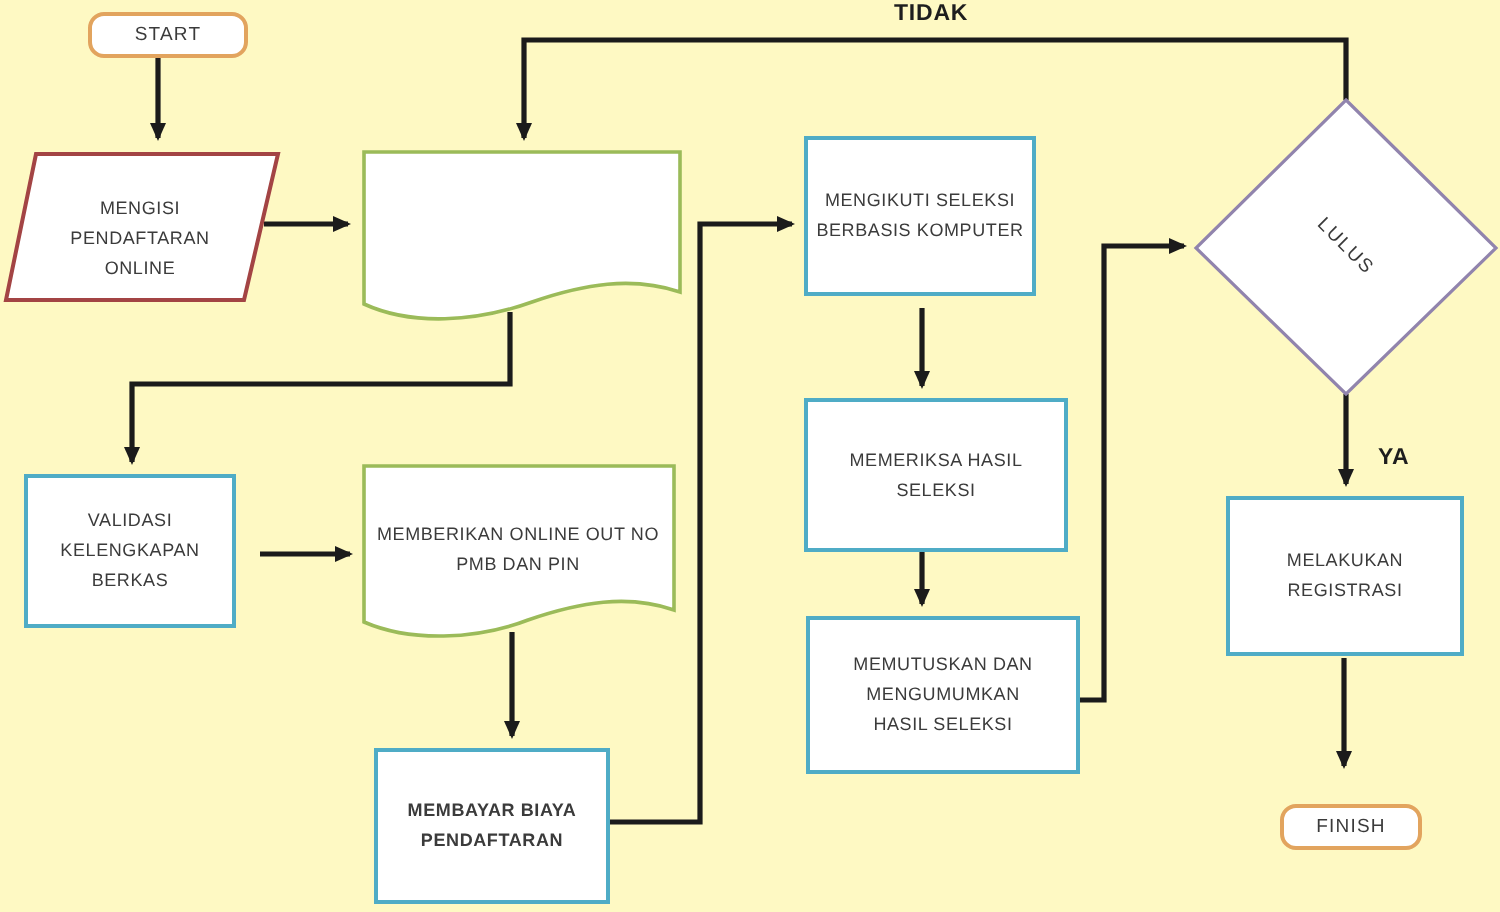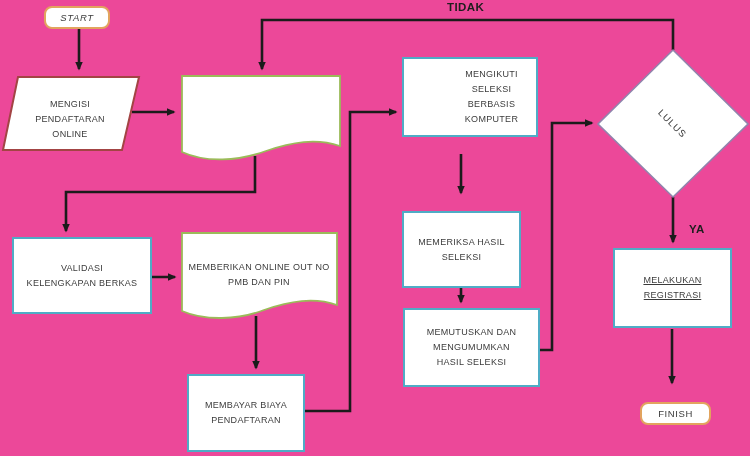--- a/index.html
+++ b/index.html
@@ -1,17 +1,17 @@
 <!DOCTYPE html>
 <html style="--terminator: #E2A45E; --io: #A34444; --document: #9BBB59; --process: #4FACC6; --decision: #9184AD; --connector: #1B1B1B;"><head>
 <meta charset="utf-8">
 <style>
   html,body{margin:0;padding:0;background:#ffffff;}
   .stage{
-    position:relative;width:750px;height:456px;background:#ec4899;overflow:hidden;
+    position:relative;width:750px;height:456px;background:#fef9c3;overflow:hidden;
     font-family:"Liberation Sans", sans-serif;color:#3b3b3b;
   }
   .stage svg{position:absolute;left:0;top:0;}
   
   .connector{fill:none;stroke:var(--connector);stroke-width:2.6;}
   .arrowhead{fill:var(--connector);}
   
   .shape{fill:#ffffff;}
   .shape-io{stroke:var(--io);stroke-width:2;}
   .shape-doc{stroke:var(--document);stroke-width:1.8;}
@@ -69,49 +69,49 @@
 
     <polygon class="shape shape-io" points="18,77 139,77 122,150 3,150"></polygon>
     <path class="shape shape-doc" d="M182,76 L340,76 L340,146 C316,138 292,142 266,151 C238,161 206,163 182,152 Z"></path>
     <path class="shape shape-doc" d="M182,233 L337,233 L337,305 C314,297 290,301 264,310 C238,320 205,321 182,311 Z"></path>
     <polygon class="shape shape-decision" points="673,50 748,124 673,197 598,124"></polygon>
   </svg>
 
   <div class="branch-label" style="left:447px;top:1px;">TIDAK</div>
   <div class="branch-label" style="left:689px;top:223px;">YA</div>
 
-  <div class="node terminator" style="left:44px;top:6px;width:66px;height:23px;font-style:italic;">
+  <div class="node terminator" style="left:44px;top:6px;width:80px;height:23px;">
     <span class="label">START</span>
   </div>
   <div class="node terminator" style="left:640px;top:389px;width:71px;height:23px;margin-top:13px;">
     <span class="label">FINISH</span>
   </div>
 
-  <div class="node process" style="left:402px;top:57px;width:136px;height:80px;padding-left:43px;">
+  <div class="node process" style="left:402px;top:68px;width:116px;height:80px;">
     <span class="label">MENGIKUTI SELEKSI
 BERBASIS KOMPUTER</span>
   </div>
-  <div class="node process" style="left:402px;top:199px;width:119px;height:77px;margin-top:12px;">
+  <div class="node process" style="left:402px;top:199px;width:132px;height:77px;">
     <span class="label">MEMERIKSA HASIL
 SELEKSI</span>
   </div>
   <div class="node process" style="left:403px;top:308px;width:137px;height:79px;">
     <span class="label">MEMUTUSKAN DAN
 MENGUMUMKAN
 HASIL SELEKSI</span>
   </div>
-  <div class="node process" style="left:12px;top:237px;width:140px;height:77px;">
+  <div class="node process" style="left:12px;top:237px;width:106px;height:77px;">
     <span class="label">VALIDASI
 KELENGKAPAN BERKAS</span>
   </div>
-  <div class="node process" style="left:187px;top:374px;width:118px;height:78px;">
+  <div class="node process" style="left:187px;top:374px;width:118px;height:78px;font-weight:bold;">
     <span class="label">MEMBAYAR BIAYA
 PENDAFTARAN</span>
   </div>
-  <div class="node process" style="left:613px;top:248px;width:119px;height:80px;text-decoration:underline;">
+  <div class="node process" style="left:613px;top:248px;width:119px;height:80px;">
     <span class="label">MELAKUKAN
 REGISTRASI</span>
   </div>
 
   <div class="overlay-label" style="left:14px;top:82px;width:112px;height:60px;">
     <span class="label">MENGISI
 PENDAFTARAN
 ONLINE</span>
   </div>
   <div class="overlay-label" style="left:184px;top:240px;width:150px;height:50px;">

